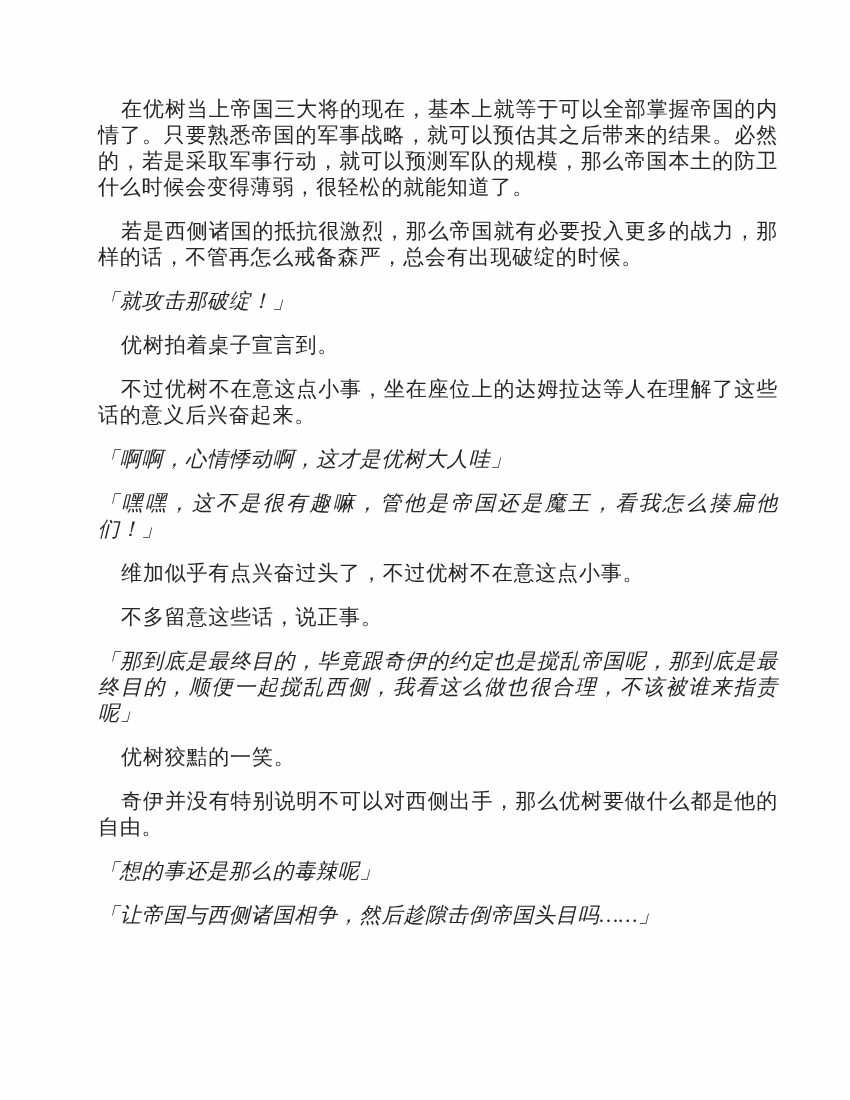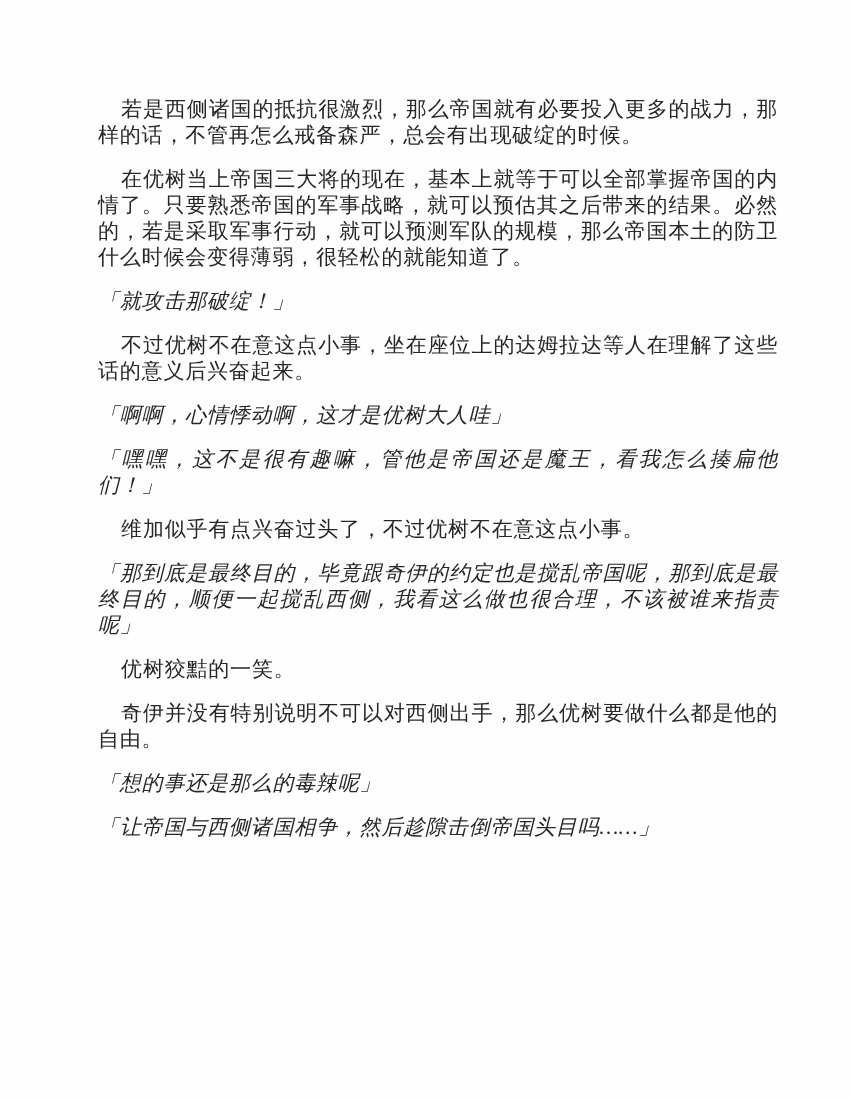--- a/index.html
+++ b/index.html
@@ -35,25 +35,27 @@
   }
   .para.dialogue {
     text-indent: 0;
     font-style: italic;
   }
 </style>
 </head>
 <body>
 
 <main class="page">
+  <p class="para narration">在优树当上帝国三大将的现在，基本上就等于可以全部掌握帝国的内情了。只要熟悉帝国的军事战略，就可以预估其之后带来的结果。必然的，若是采取军事行动，就可以预测军队的规模，那么帝国本土的防卫什么时候会变得薄弱，很轻松的就能知道了。</p>
   <p class="para narration">若是西侧诸国的抵抗很激烈，那么帝国就有必要投入更多的战力，那样的话，不管再怎么戒备森严，总会有出现破绽的时候。</p>
-  <p class="para narration">在优树当上帝国三大将的现在，基本上就等于可以全部掌握帝国的内情了。只要熟悉帝国的军事战略，就可以预估其之后带来的结果。必然的，若是采取军事行动，就可以预测军队的规模，那么帝国本土的防卫什么时候会变得薄弱，很轻松的就能知道了。</p>
   <p class="para dialogue">「就攻击那破绽！」</p>
+  <p class="para narration">优树拍着桌子宣言到。</p>
   <p class="para narration">不过优树不在意这点小事，坐在座位上的达姆拉达等人在理解了这些话的意义后兴奋起来。</p>
   <p class="para dialogue">「啊啊，心情悸动啊，这才是优树大人哇」</p>
   <p class="para dialogue">「嘿嘿，这不是很有趣嘛，管他是帝国还是魔王，看我怎么揍扁他们！」</p>
   <p class="para narration">维加似乎有点兴奋过头了，不过优树不在意这点小事。</p>
+  <p class="para narration">不多留意这些话，说正事。</p>
   <p class="para dialogue">「那到底是最终目的，毕竟跟奇伊的约定也是搅乱帝国呢，那到底是最终目的，顺便一起搅乱西侧，我看这么做也很合理，不该被谁来指责呢」</p>
   <p class="para narration">优树狡黠的一笑。</p>
   <p class="para narration">奇伊并没有特别说明不可以对西侧出手，那么优树要做什么都是他的自由。</p>
   <p class="para dialogue">「想的事还是那么的毒辣呢」</p>
   <p class="para dialogue">「让帝国与西侧诸国相争，然后趁隙击倒帝国头目吗……」</p>
 </main>
 
 </body></html>

